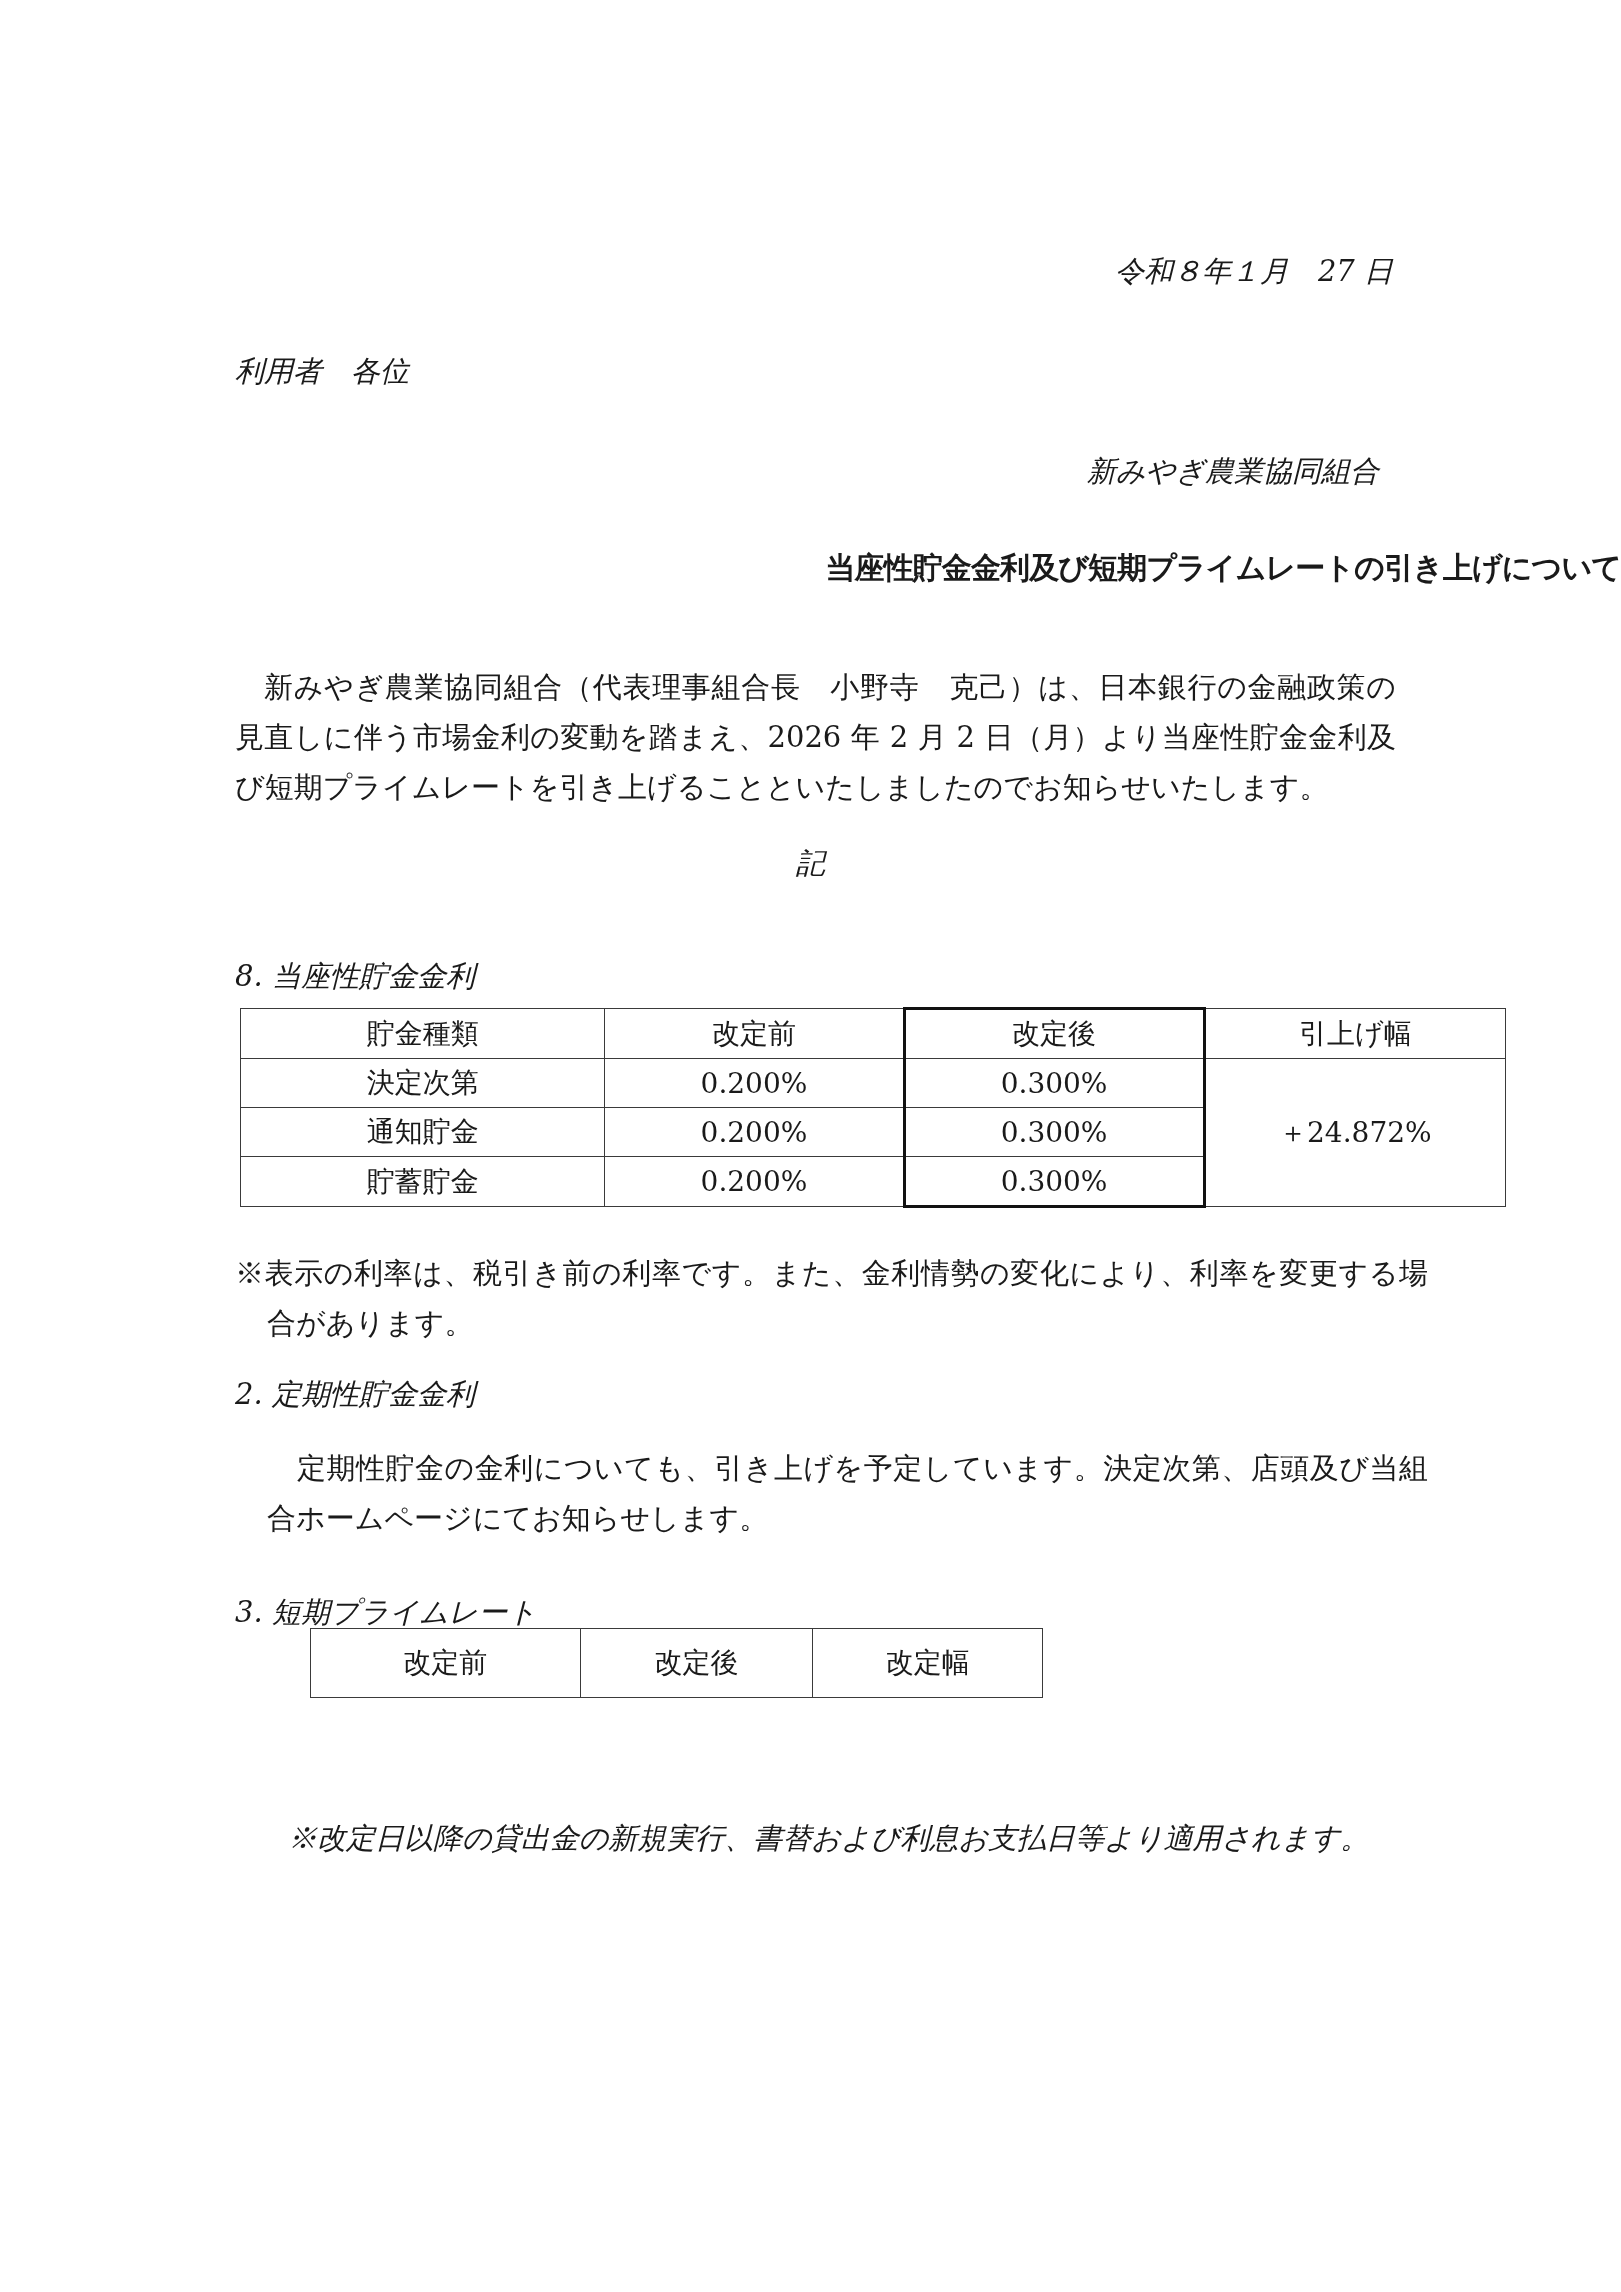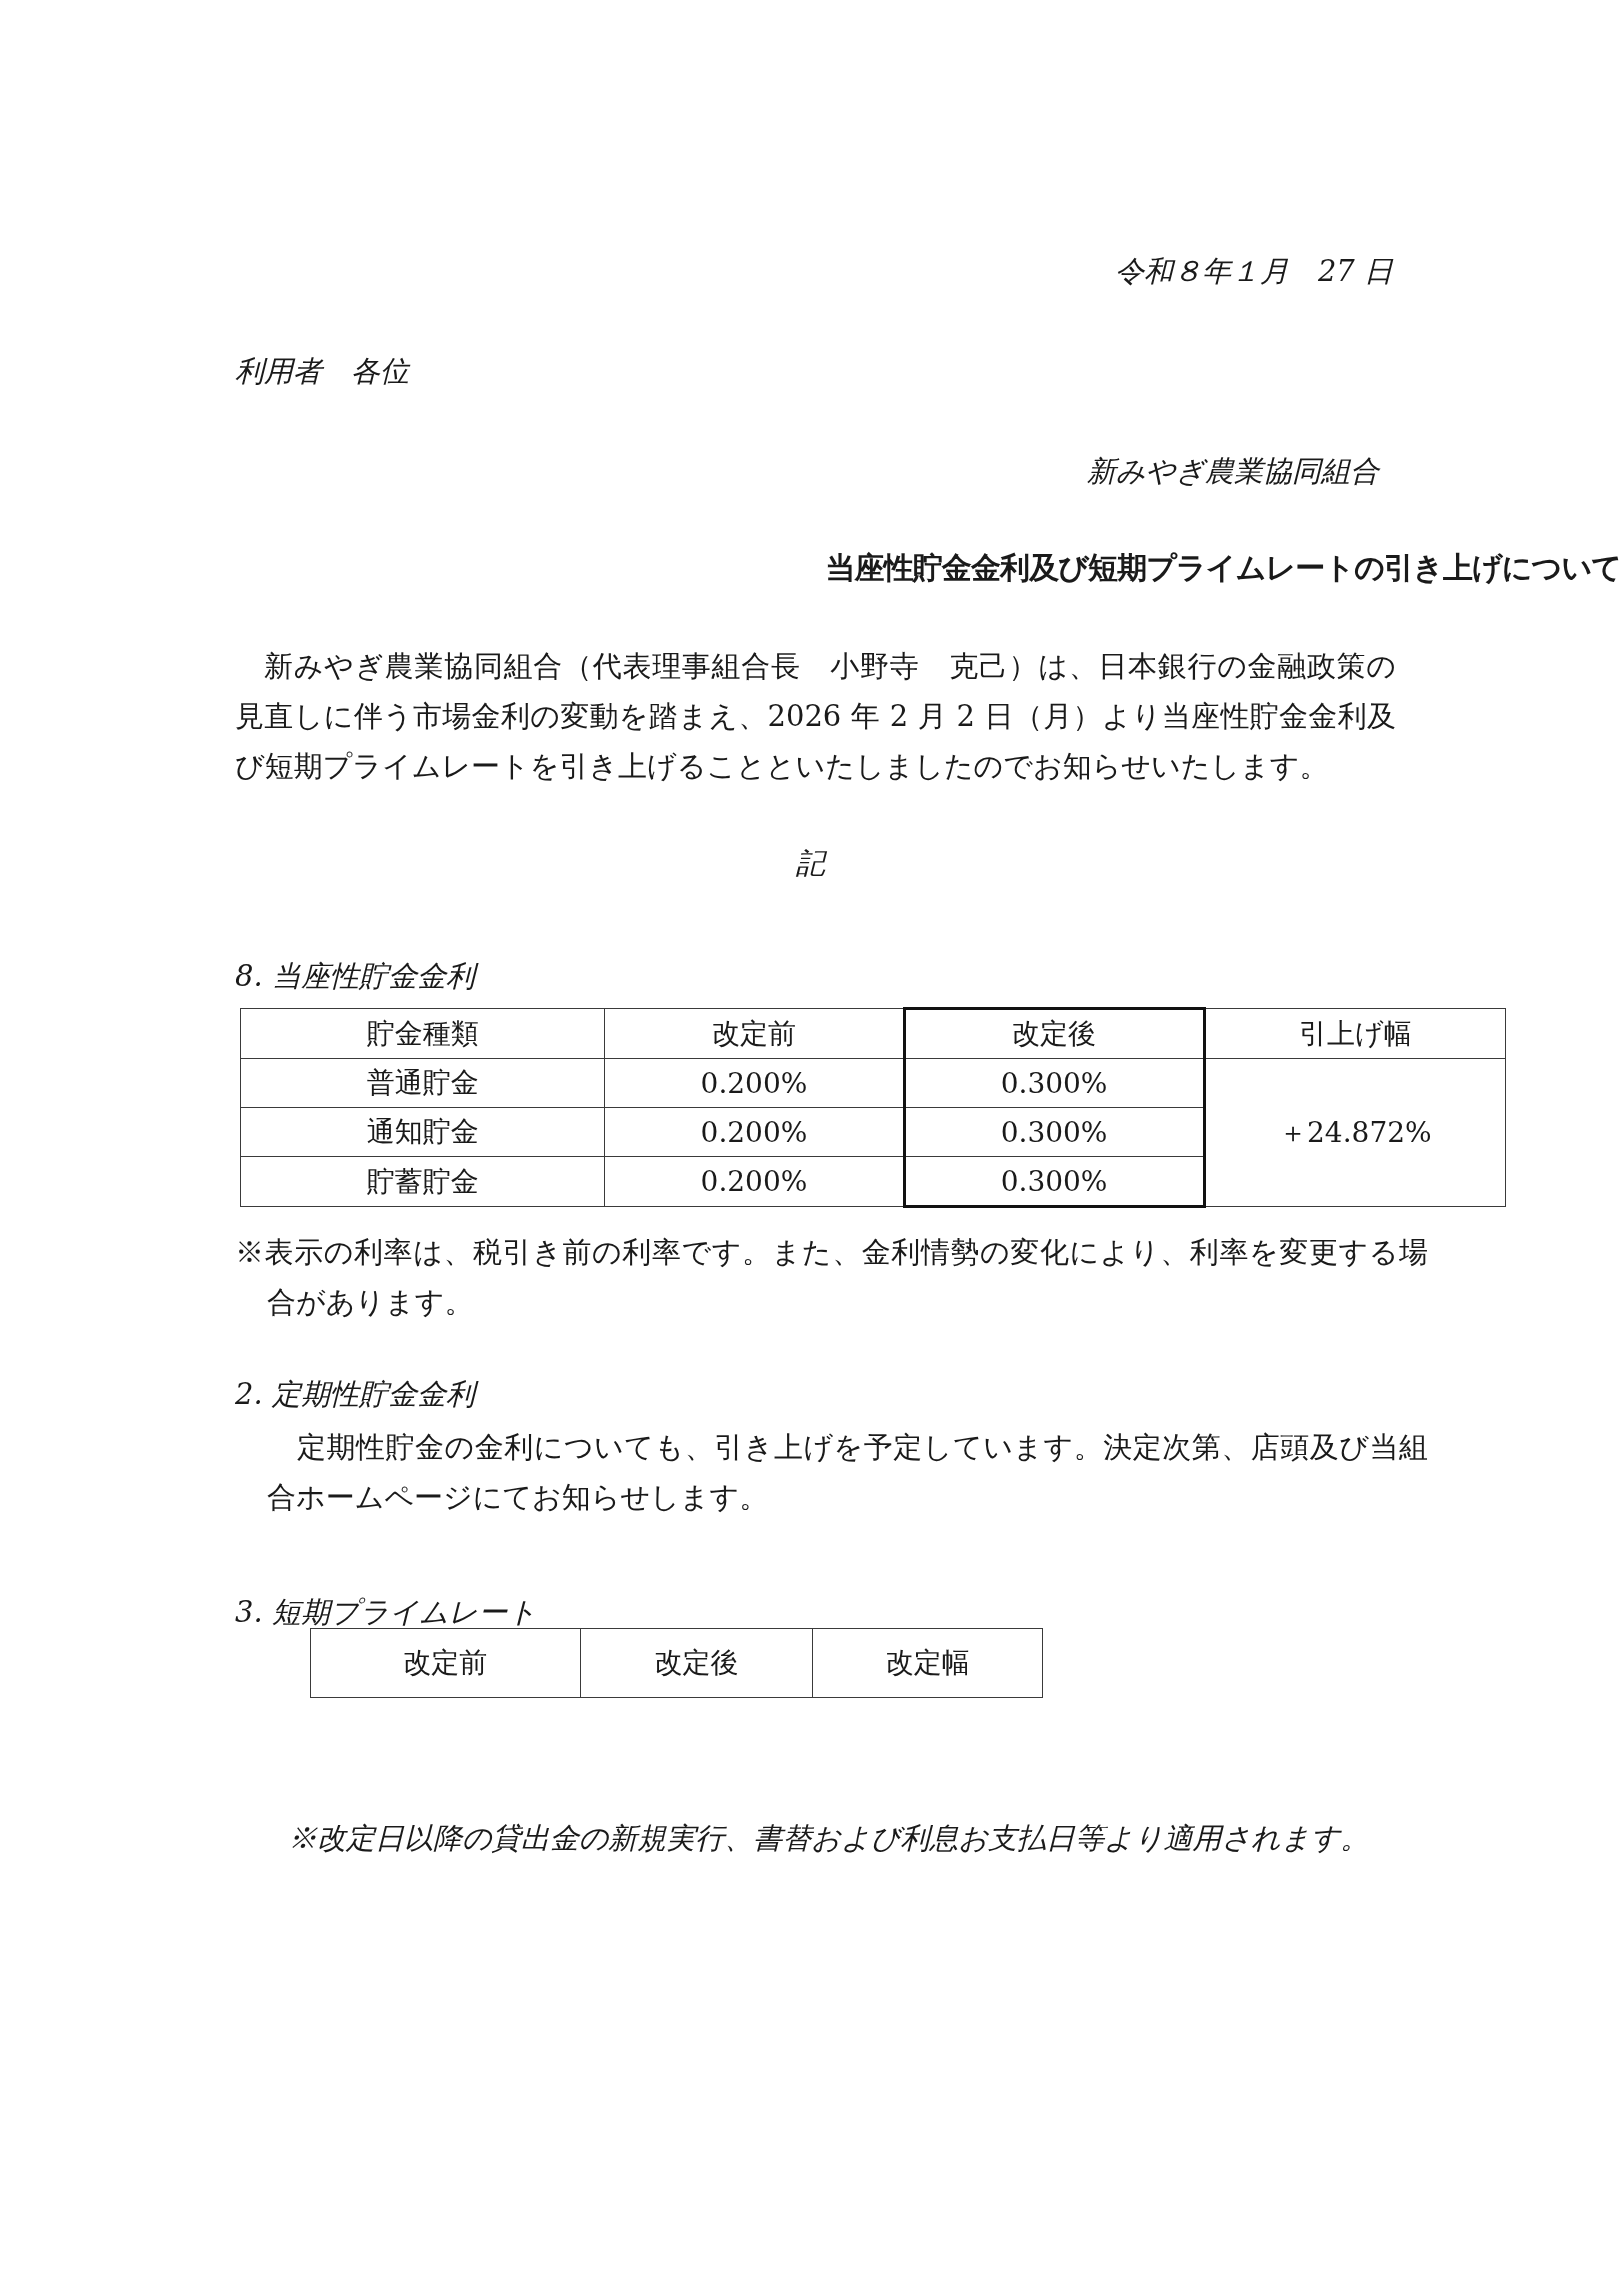--- a/index.html
+++ b/index.html
@@ -7,21 +7,21 @@
     width: 1621px; height: 2293px; position: relative; overflow: hidden;
     font-family: "DejaVu Serif", "Liberation Serif", serif;
     color: #1a1a1a;
   }
   .abs { position: absolute; white-space: nowrap; }
   .txt { font-size: 29px; line-height: 36px; font-style: italic; }
   #date { right: 228px; top: 253px; }
   #recipient { left: 235px; top: 353px; }
   #issuer { right: 242px; top: 453px; }
   #title { left: 0; right: 0; top: 548px; text-align: right; font-size: 30px; font-weight: bold; letter-spacing: -0.9px; }
-  .para { position: absolute; left: 235px; width: 1161px; font-size: 29px; line-height: 50px; text-align: justify; }
+  .para { position: absolute; left: 235px; width: 1161px; font-size: 29px; line-height: 50px; text-align: justify; margin-top: 21px; }
   #intro { top: 641px; text-indent: 29px; }
   #ki { left: 0; right: 0; top: 845px; text-align: center; }
   #s1-heading { left: 235px; top: 958px; }
   table { border-collapse: collapse; position: absolute; font-size: 28px; }
   td, th { border: 1.8px solid #3a3a3a; text-align: center; font-weight: normal; padding: 0; }
   #table1 { left: 240px; top: 1007px; width: 1266px; }
   #table1 td, #table1 th { height: 48px; }
   #table1 .col-after { border-left: 3.6px solid #111; border-right: 3.6px solid #111; }
   #table1 tr:first-child .col-after { border-top: 3.6px solid #111; }
   #table1 tr:last-child .col-after { border-bottom: 3.6px solid #111; }
@@ -57,21 +57,21 @@
       <col style="width:272px">
   </colgroup>
   <tbody>
       <tr>
     <th>貯金種類</th>
     <th>改定前</th>
     <th class="col-after">改定後</th>
     <th>引上げ幅</th>
   </tr>
   <tr>
-    <td>普通貯金</td>
+    <td>決定次第</td>
     <td>0.200%</td>
     <td class="col-after">0.300%</td>
     <td rowspan="3">＋24.872%</td>
   </tr>
   <tr>
     <td>通知貯金</td>
     <td>0.200%</td>
     <td class="col-after">0.300%</td>
   </tr>
   <tr>

